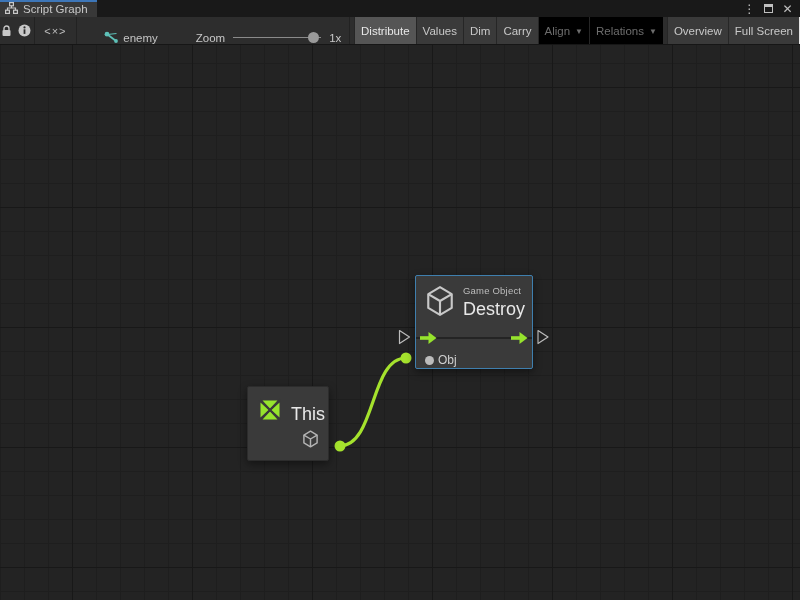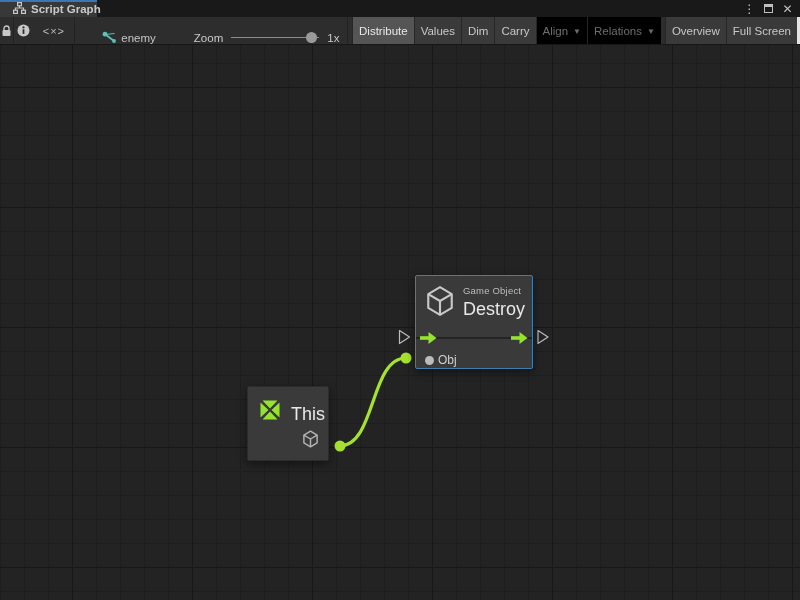--- a/index.html
+++ b/index.html
@@ -3,21 +3,21 @@
 <meta charset="utf-8">
 <style>
   * { margin:0; padding:0; box-sizing:border-box; }
   html,body { width:800px; height:600px; overflow:hidden; background:#191919;
     font-family:"Liberation Sans","DejaVu Sans",sans-serif; }
 
   
   .tabbar { position:absolute; left:0; top:0; width:800px; height:17px;
     background:#191919; display:flex; align-items:stretch; }
   .tab { position:relative; width:97px; background:#383838; display:flex;
-    align-items:center; gap:5px; padding-left:13px;font-weight:bold; }
+    align-items:center; gap:5px; padding-left:5px; }
   .tab-accent { position:absolute; left:0; top:0; width:100%; height:2px; background:#3d76b8; }
   .tab-label { font-size:11.5px; color:#c8c8c8; white-space:nowrap; }
   .win-controls { margin-left:auto; display:flex; align-items:center; gap:4px; padding-right:5px; }
   .win-btn { width:15px; height:15px; display:flex; align-items:center; justify-content:center;
     color:#c0c0c0; font-size:12px; line-height:1; }
   .max-glyph { width:9px; height:9px; border:1.5px solid #c0c0c0; border-top-width:3px; }
 
   
   .toolbar { position:absolute; left:0; top:17px; width:800px; height:28px;
     background:#2d2d2d; border-bottom:1px solid #161616; display:flex; align-items:stretch;
@@ -30,21 +30,21 @@
   .graph-ref { display:flex; align-items:flex-end; gap:5px; padding:0 10px 0 28px; }
   .graph-ref .name { color:#c4c4c4; }
   .zoom-group { display:flex; align-items:flex-end; gap:8px; padding:0 8px 0 28px; }
   .slider { position:relative; width:88px; height:14px; }
   .slider .track { position:absolute; left:0; right:0; top:6.5px; height:1.5px; background:#8a8a8a; }
   .slider .handle { position:absolute; right:2px; top:2px; width:11px; height:11px;
     border-radius:50%; background:#9a9a9a; }
   .btn-row { display:flex; align-items:stretch; margin-left:4px; }
   .bar-btn { display:flex; align-items:center; padding:0 6px; background:#3a3a3a;
     border-left:1px solid #262626; color:#c8c8c8; white-space:nowrap; }
-  .bar-btn:last-child { border-right:3px solid #e5e5e5; }
+  .bar-btn:last-child { border-right:1px solid #e5e5e5; }
   .bar-btn.active { background:#555555; color:#e8e8e8; }
   .bar-btn.disabled { background:#000000; color:#6d6d6d; }
   .bar-btn .dd { font-size:8px; margin-left:5px; padding-top:1px; }
   .group-gap { width:4px; background:#2d2d2d; }
 
   
   .canvas { position:absolute; left:0; top:45px; width:800px; height:555px;
     background-color:#232323;
     background-image:
       linear-gradient(#181818 1px, transparent 1px),

